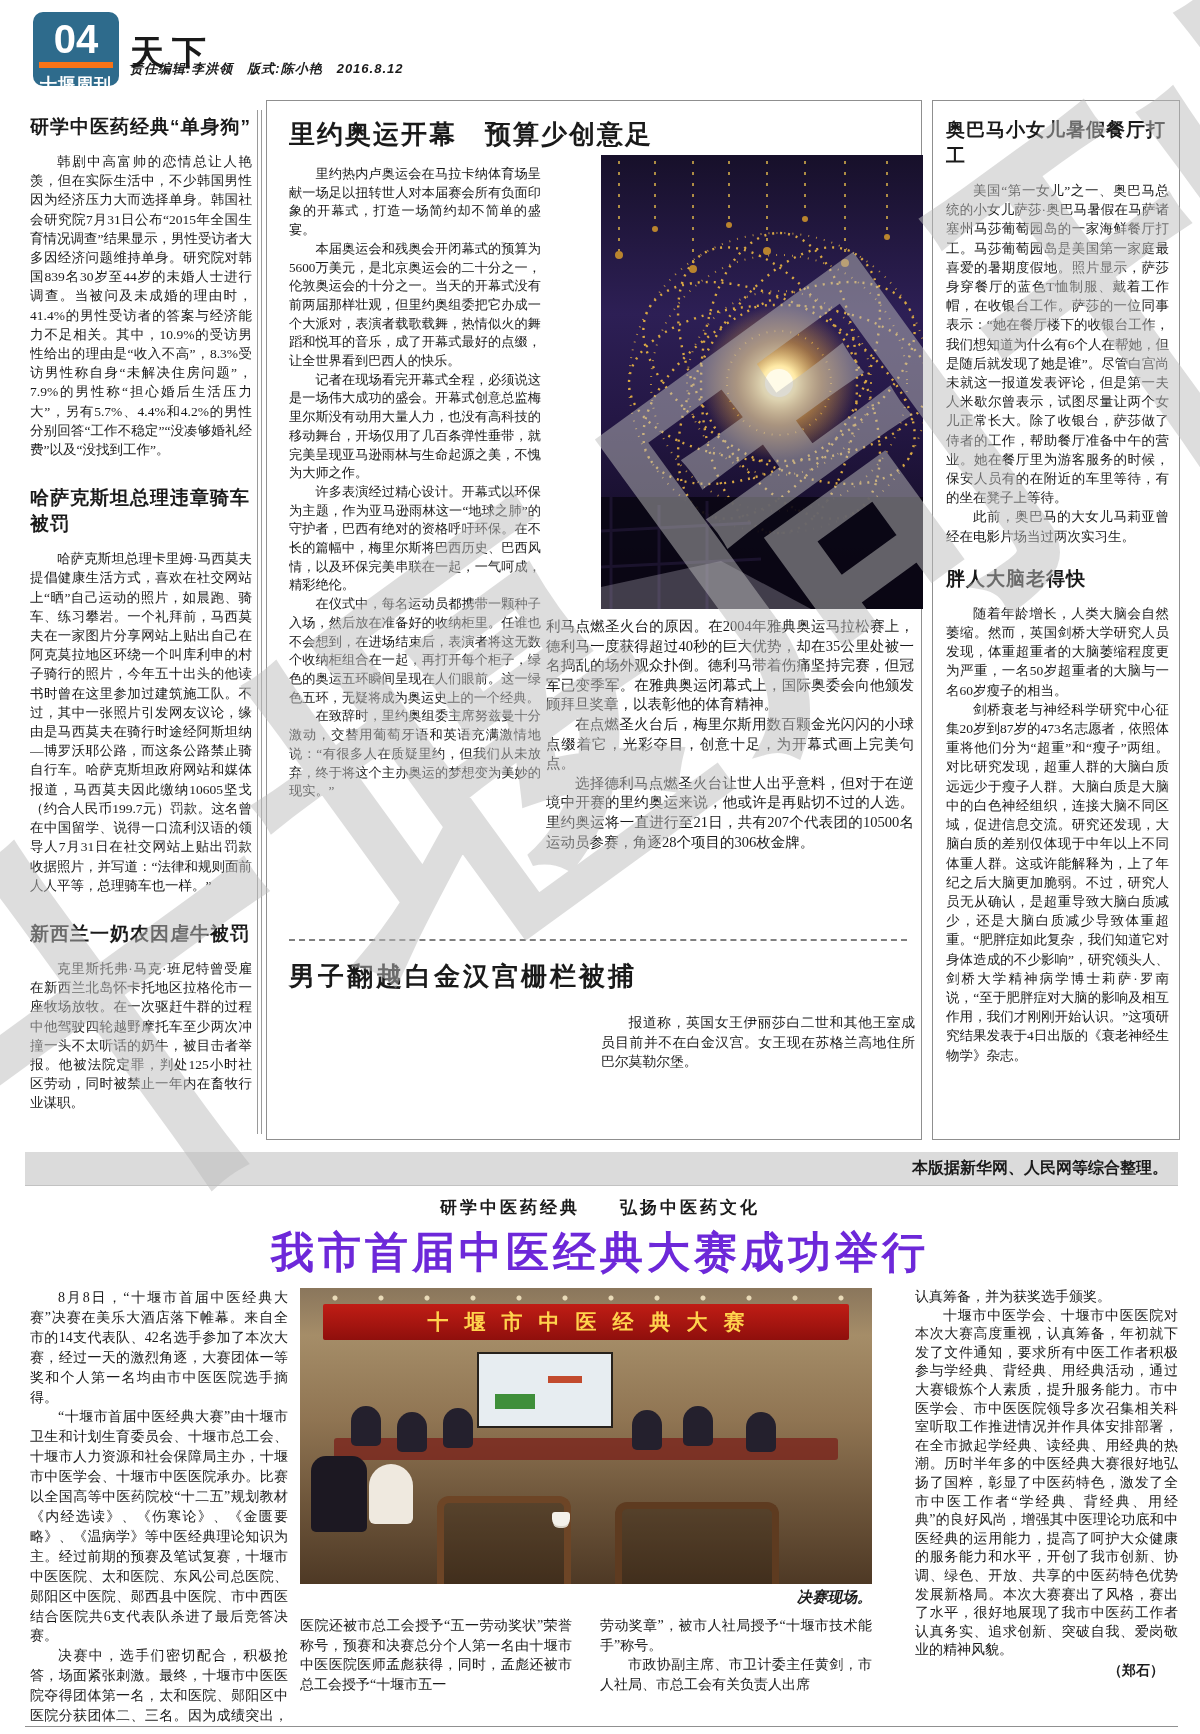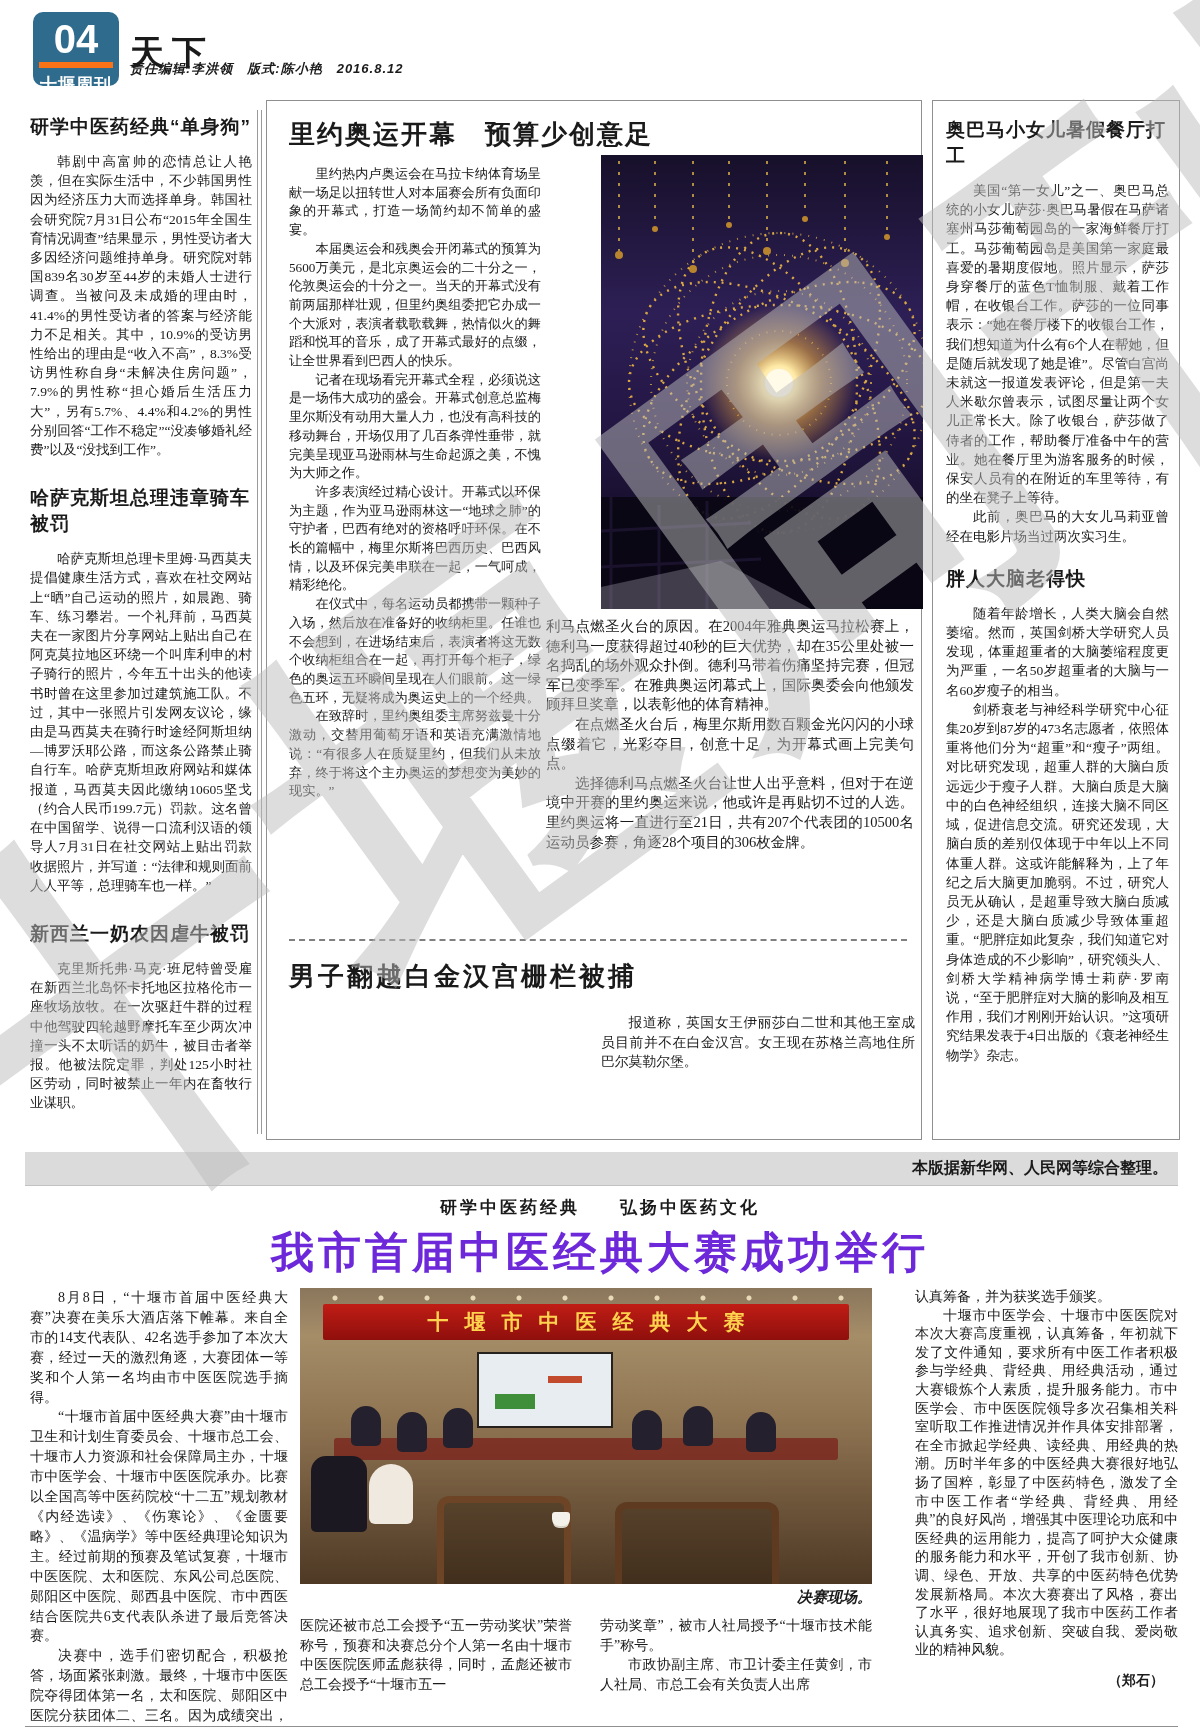--- a/index.html
+++ b/index.html
@@ -76,21 +76,21 @@
   .bot-left p{font-size:14px;line-height:19.9px;}
   .photo-conf{position:absolute;left:300px;top:1288px;width:572px;height:296px;overflow:hidden;
               background:linear-gradient(180deg,#8a765c 0%,#a58d68 16%,#8f7452 45%,#6e563b 72%,#4e3925 100%);}
   .conf-caption{position:absolute;left:300px;top:1588px;width:572px;text-align:right;
                 font-weight:bold;font-style:italic;font-size:15px;}
   .bot-mid-a{position:absolute;left:300px;top:1616px;width:272px;height:112px;overflow:hidden;}
   .bot-mid-b{position:absolute;left:600px;top:1616px;width:272px;height:112px;overflow:hidden;}
   .bot-mid-a p,.bot-mid-b p{font-size:14px;line-height:19.6px;}
   .bot-right{position:absolute;left:915px;top:1288px;width:263px;height:440px;overflow:hidden;}
   .bot-right p{font-size:14px;line-height:18.6px;}
-  .byline{text-align:right;padding-right:14px;font-weight:bold;margin-top:12px;text-indent:0;}
+  .byline{text-align:right;padding-right:14px;font-weight:bold;margin-top:2px;text-indent:0;}
   .bottom-rule{position:absolute;left:25px;top:1726px;width:1153px;border-top:1px solid #909090;}
 
   
   .conf-lights{position:absolute;left:0;top:2px;width:100%;height:12px;
       background-image:radial-gradient(circle,#fff3cf 0 2px,rgba(0,0,0,0) 3px);
       background-size:46px 12px;background-position:12px 2px;opacity:.8;}
   .conf-banner{position:absolute;left:4%;right:4%;top:16px;height:36px;border-radius:2px;
       background:linear-gradient(180deg,#c01d15,#8f0f0c);color:#ffd34d;display:flex;align-items:center;
       justify-content:center;font-weight:bold;font-size:21px;letter-spacing:16px;
       font-family:"Liberation Serif",serif;text-indent:16px;}

